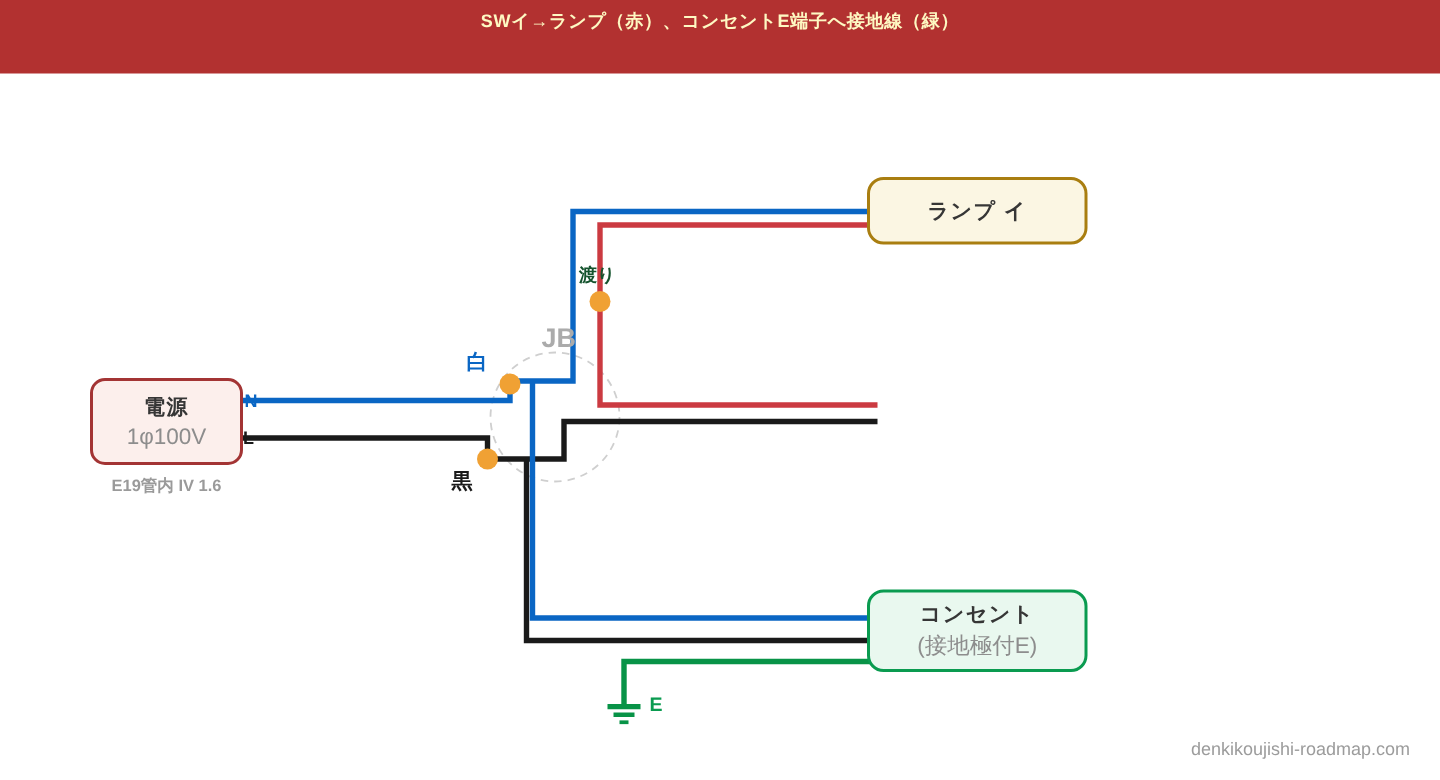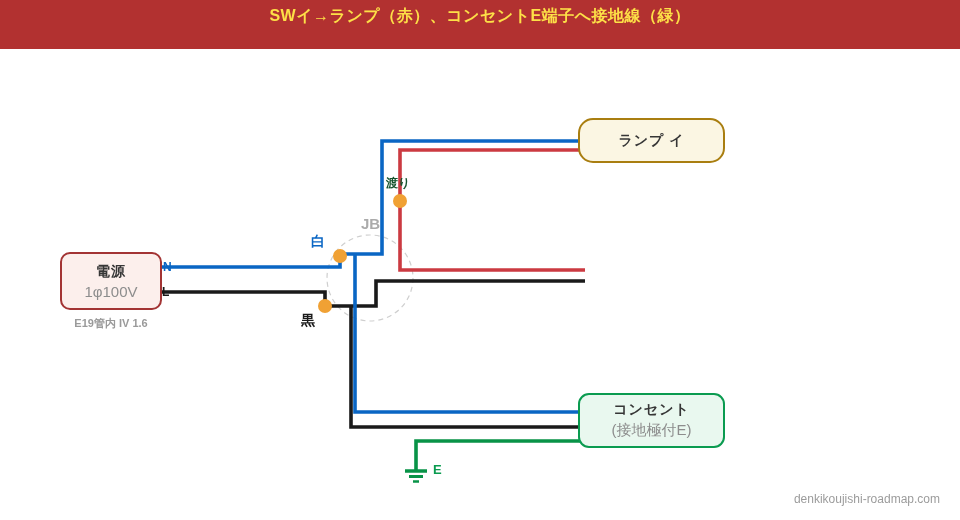--- a/index.html
+++ b/index.html
@@ -6,46 +6,46 @@
   .stage{
     position:relative;width:960px;height:520px;overflow:hidden;
     font-family:"Liberation Sans","DejaVu Sans",sans-serif;background:#fff;
   }
   
   .header{
     position:absolute;left:0;top:0;width:960px;height:49px;
     background:#B23130;color:#fff;text-align:center;z-index:4;
   }
   .header .title{font-size:19px;font-weight:bold;line-height:1;margin-top:7px;letter-spacing:.5px;}
-  .header .subtitle{font-size:16px;font-weight:bold;color:#fde047;margin-top:6px;letter-spacing:.5px;}
+  .header .subtitle{font-size:12px;font-weight:bold;color:#fef9c3;margin-top:6px;letter-spacing:.5px;}
   
   .wires{position:absolute;left:0;top:0;z-index:1;}
   
   .box{
     position:absolute;z-index:2;border-radius:11px;border:2.5px solid #000;background:#fff;
     display:flex;flex-direction:column;align-items:center;justify-content:center;
     box-sizing:border-box;
   }
   .box .label{font-size:14px;font-weight:bold;color:#363636;letter-spacing:1px;}
   .box .sub{font-size:15px;color:#8D8D8D;margin-top:2px;}
   .box-power {left:60px; top:252px;width:102px;height:58px;border-color:#A33434;background:#FCEFEC;border-radius:10px;}
-  .box-lamp  {left:578px;top:118px;width:147px;height:45px;border-color:#A97E10;background:#FBF6E3;border-radius:15px;}
+  .box-lamp  {left:578px;top:118px;width:147px;height:45px;border-color:#A97E10;background:#FBF6E3;}
   .box-switch{left:577px;top:258px;width:148px;height:47px;border-color:#4A54AD;background:#E7F0FC;}
   .box-outlet{left:578px;top:393px;width:147px;height:55px;border-color:#0A9B50;background:#E9F8EF;}
   .caption{
     position:absolute;left:60px;top:316px;width:102px;text-align:center;
     font-size:11px;font-weight:bold;color:#9A9A9A;z-index:2;
   }
   
   .wlabel{position:absolute;z-index:3;font-weight:bold;line-height:1;}
   .lbl-n   {left:163px;top:261px;font-size:12px;color:#0A66C4;}
   .lbl-l   {left:162px;top:286px;font-size:12px;color:#1A1A1A;}
   .lbl-white{left:311px;top:234px;font-size:14px;color:#0A66C4;}
   .lbl-black{left:301px;top:313px;font-size:14px;color:#1A1A1A;}
-  .lbl-jb  {left:361px;top:216px;font-size:15px;color:#ABABAB;}
+  .lbl-jb  {left:361px;top:216px;font-size:18px;color:#ABABAB;}
   .lbl-cross{left:386px;top:177px;font-size:12px;color:#14532d;}
   .lbl-e   {left:433px;top:463px;font-size:13px;color:#0A9B50;}
   .watermark{
     position:absolute;right:20px;top:492px;font-size:12px;color:#9C9C9C;z-index:3;font-weight:normal;
   }
 </style>
 </head>
 <body>
 
 <div class="stage">

